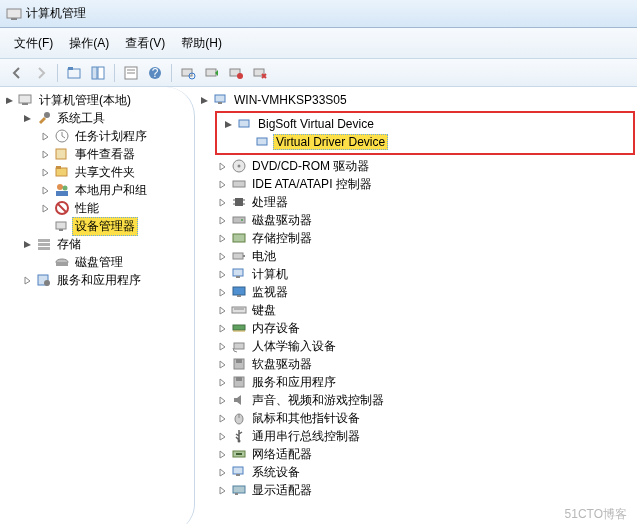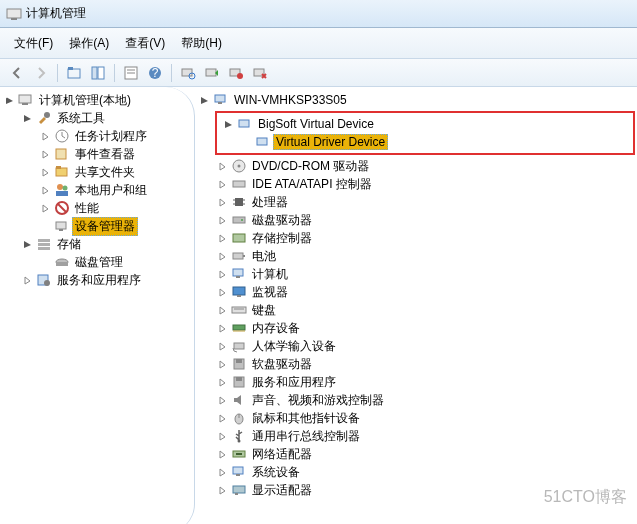--- a/index.html
+++ b/index.html
@@ -16,24 +16,24 @@
 .leftpane { width: 195px; border-right: 1px solid #c8d8e8; overflow: auto; padding: 4px 2px; border-radius: 29px; }
 .rightpane { flex: 1; overflow: auto; padding: 4px 2px; }
 .tree { list-style: none; }
 .tree li { white-space: nowrap; }
 .row { display: flex; align-items: center; height: 18px; padding: 1px 0; }
 .exp { width: 14px; height: 14px; display: flex; align-items: center; justify-content: center; cursor: default; color: #6a6a6a; }
 .exp svg { width: 9px; height: 9px; }
 .blank { width: 14px; }
 .nodeicon { width: 16px; height: 16px; margin: 0 2px; flex-shrink: 0; }
 .label { padding: 1px 3px; }
-.label.selected { background: #eab308; border: 1px dotted #6aa8e0; padding: 0 2px; }
+.label.selected { background: #fde047; border: 1px dotted #6aa8e0; padding: 0 2px; }
 .highlight-box { border: 2px solid #e03030; padding: 2px 4px; margin: 2px 0; }
 .children { padding-left: 18px; }
-.watermark { position: absolute; right: 10px; bottom: 16px; color: #b8b8b8; font-size: 16px; }
+.watermark { position: absolute; right: 10px; bottom: 1px; color: #b8b8b8; font-size: 12px; }
 </style>
 </head>
 <body>
 
 <div class="titlebar">
   <span class="icon">
     <svg viewBox="0 0 16 16">
         <rect x="1" y="3" width="14" height="9" fill="#e8e8e8" stroke="#888"></rect>
         <rect x="5" y="12" width="6" height="2" fill="#888"></rect>
       </svg>

